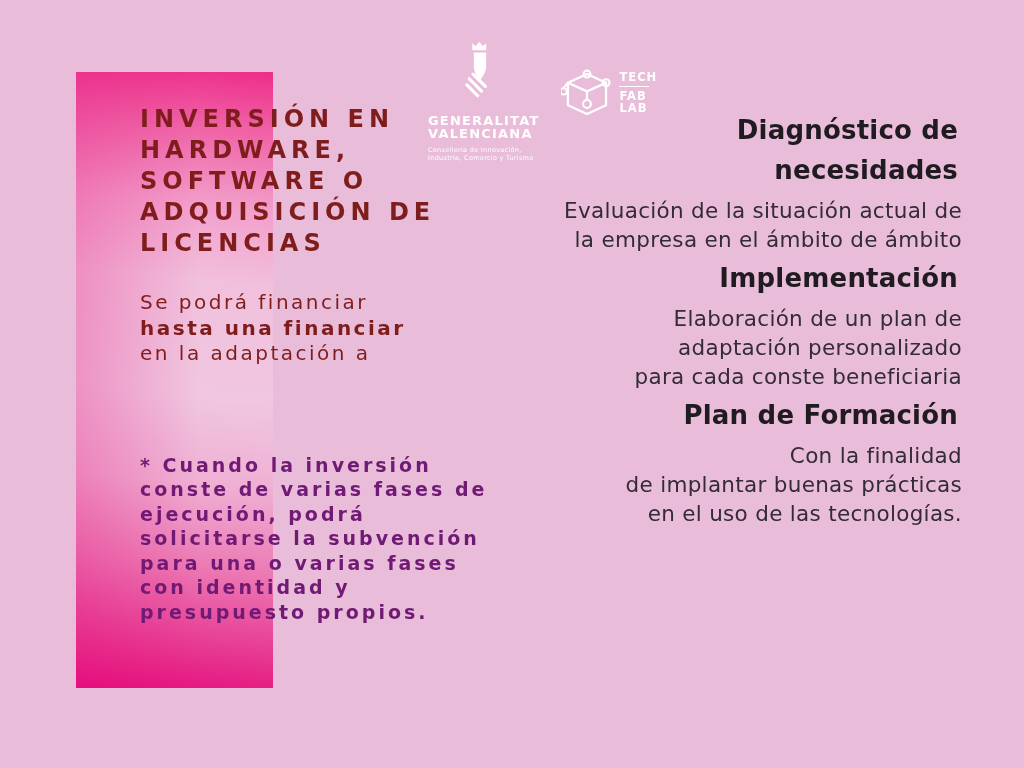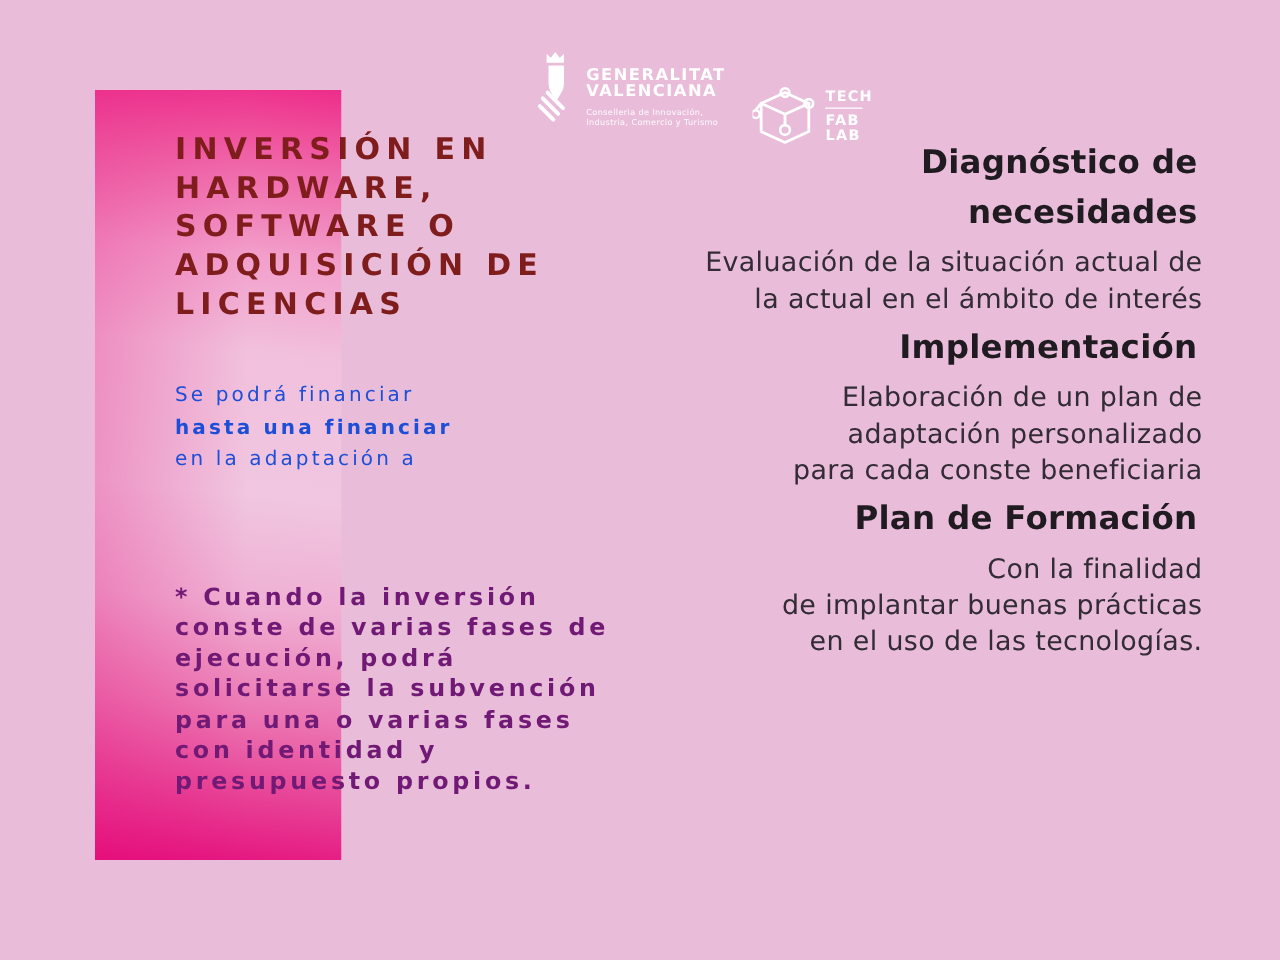--- a/index.html
+++ b/index.html
@@ -15,21 +15,21 @@
   .gradient-bar{
     position:absolute;left:76px;top:72px;width:197px;height:616px;
     background:
       linear-gradient(to right, rgba(230,14,124,.28), rgba(230,14,124,0) 62%),
       linear-gradient(186deg,
         #ee2d8a 0%, #ef5fa4 9%, #f29fcb 22%, #f1c0dc 34%,
         #f0c6e0 52%, #efafd3 66%, #ec79b4 79%, #e73c93 91%, #e50e7c 100%);
   }
   
   .logos{position:absolute;left:428px;top:40px;display:flex;align-items:flex-start;color:#fff;}
-  .gv-logo{display:flex;align-items:flex-end;}
+  .gv-logo{display:flex;align-items:center;flex-direction:column;}
   .gv-emblem{width:34px;height:62px;margin-right:7px;}
   .gv-text{padding-top:13px;}
   .gv-name{
     font-size:13px;font-weight:bold;letter-spacing:1.2px;line-height:12.5px;
     white-space:pre-line;color:#fff;
   }
   .gv-dept{
     margin-top:7px;font-size:6.5px;letter-spacing:.3px;line-height:7.5px;
     white-space:pre-line;color:#fff;opacity:.95;
   }
@@ -37,21 +37,21 @@
   .tfl-cube{width:52px;height:50px;margin-top:4px;}
   .tfl-text{margin-left:6px;padding-top:6px;}
   .tfl-word{font-size:11.5px;font-weight:bold;letter-spacing:1px;line-height:12px;color:#fff;}
   .tfl-divider{width:30px;height:1.5px;background:#fff;margin:2.5px 0;}
   
   .left-col{position:absolute;left:140px;top:104px;width:360px;}
   .page-title{
     margin:0;font-size:24px;font-weight:bold;letter-spacing:5px;
     line-height:31px;white-space:pre-line;color:#7f1d1d;
   }
-  .intro{margin-top:44px;font-size:16px;line-height:25.5px;letter-spacing:2.5px;color:#1d4ed8;}
+  .intro{margin-top:31px;font-size:20px;line-height:25.5px;letter-spacing:2.5px;color:#7f1d1d;}
   .intro .b{font-weight:bold;}
   .note{
     margin-top:86px;font-size:19px;font-weight:bold;letter-spacing:3px;
     line-height:24.5px;white-space:pre-line;color:#701a75;
   }
   
   .right-col{position:absolute;right:62px;top:106px;width:470px;text-align:right;}
   .section{margin:0;}
   .section + .section{margin-top:0;}
   .sec-heading{
@@ -124,21 +124,21 @@
 para una o varias fases
 con identidad y
 presupuesto propios.</div>
   </div>
 
   <div class="right-col">
     <div class="section">
       <h2 class="sec-heading">Diagnóstico de
 necesidades</h2>
       <p class="sec-body">Evaluación de la situación actual de
-la actual en el ámbito de interés</p>
+la empresa en el ámbito de ámbito</p>
     </div>
     <div class="section gap-a">
       <h2 class="sec-heading">Implementación</h2>
       <p class="sec-body">Elaboración de un plan de
 adaptación personalizado
 para cada conste beneficiaria</p>
     </div>
     <div class="section gap-b">
       <h2 class="sec-heading">Plan de Formación</h2>
       <p class="sec-body">Con la finalidad

